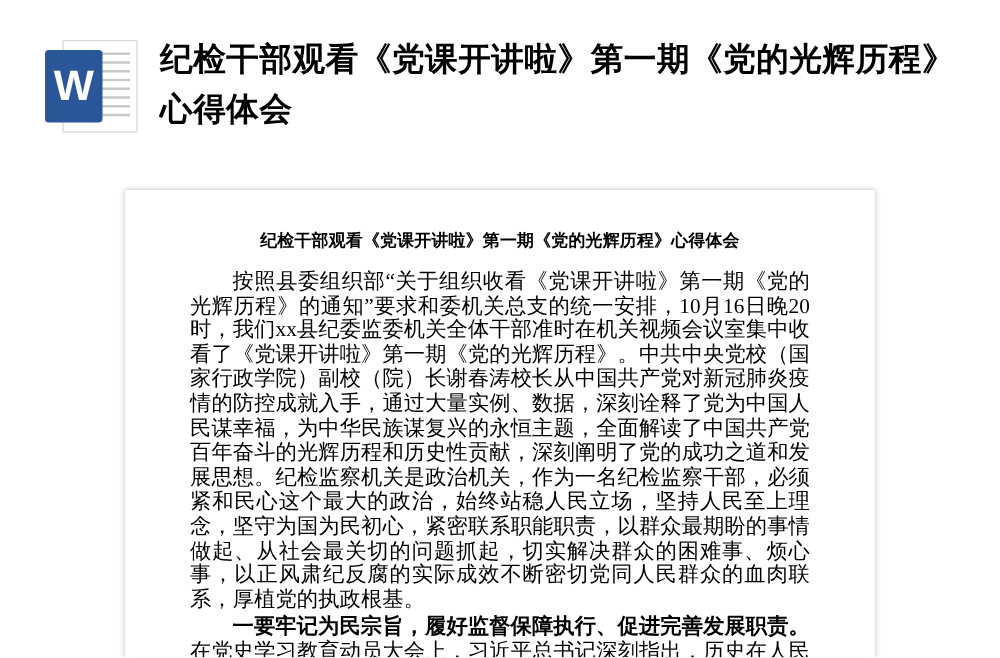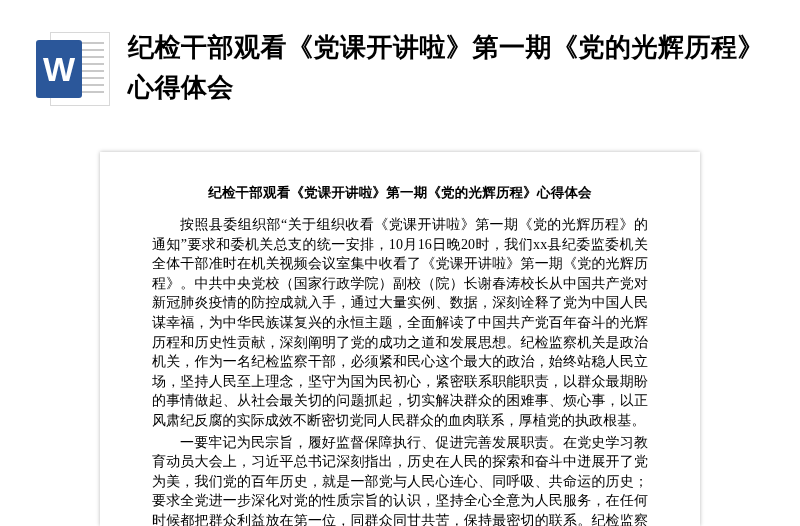--- a/index.html
+++ b/index.html
@@ -104,34 +104,34 @@
   }
   .doc-title {
     font-size: 13.5px;
     font-weight: bold;
     line-height: 25px;
     text-align: center;
     color: #000000;
     letter-spacing: 0.2px;
   }
   .doc-para {
-    font-size: 14px;
+    font-size: 17px;
     line-height: 19.6px;
     color: #000000;
     text-align: justify;
     text-justify: inter-ideograph;
     text-indent: 2em;
     margin-top: 10px;
     letter-spacing: 0.1px;
   }
   .doc-para.p2 {
     margin-top: 2px;
   }
   .doc-para .bold {
-    font-weight: normal;
+    font-weight: bold;
   }
 </style>
 </head>
 <body>
 
 <div class="page">
 
   <div class="header">
 
     <div class="doc-icon">

